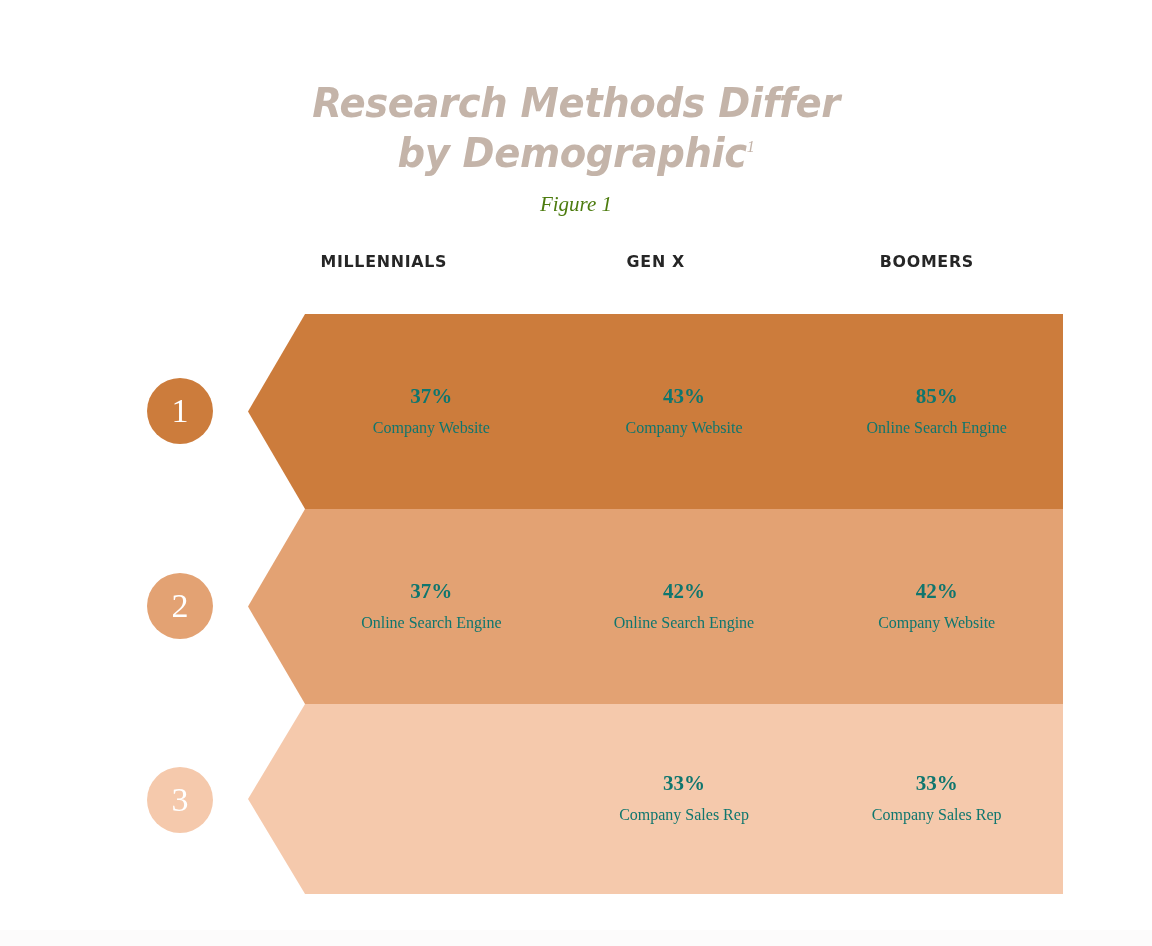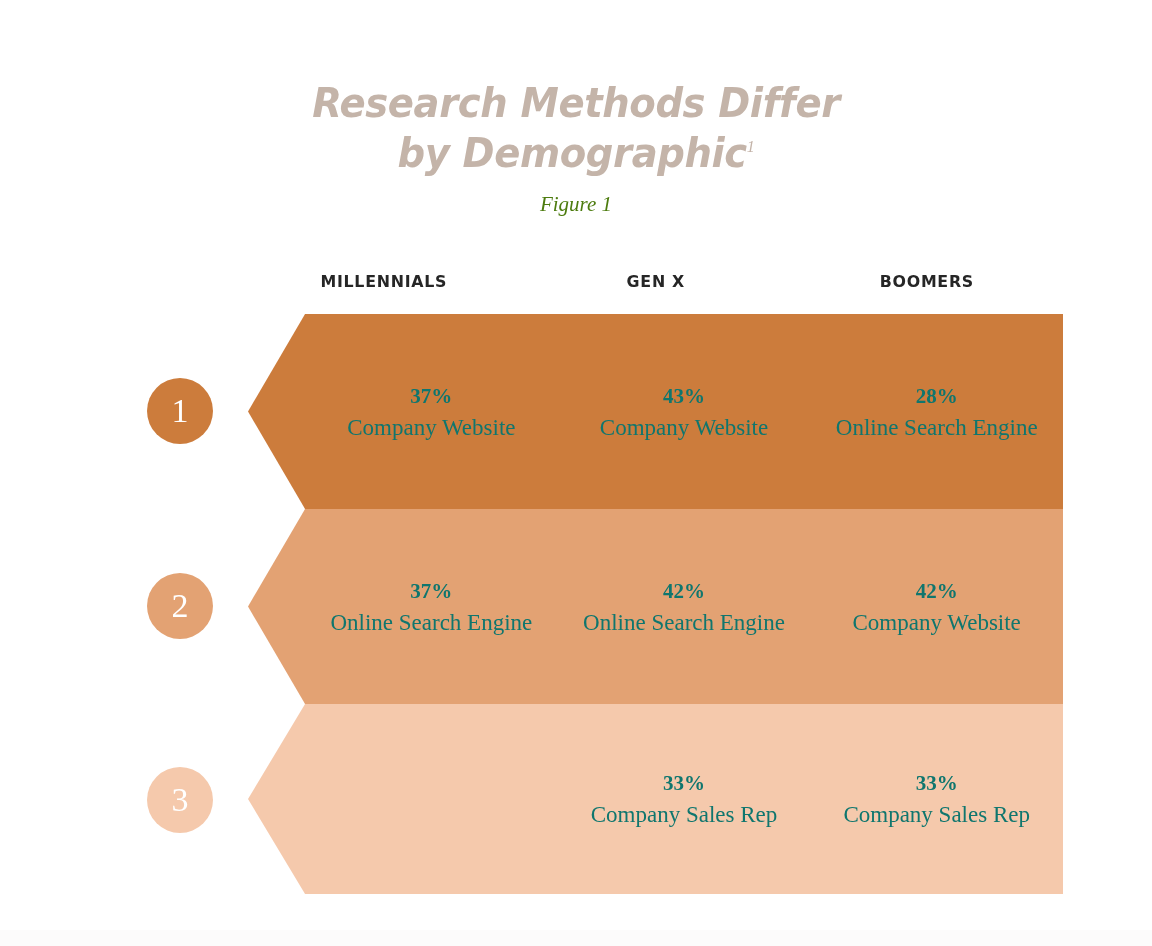--- a/index.html
+++ b/index.html
@@ -56,21 +56,20 @@
     margin-top: 14px;
   }
 
   
   .col-headers {
     position: absolute;
     left: 248px;
     top: 252px;
     width: 815px;
     display: flex;
-    margin-top: 20px;
   }
   .col-header {
     flex: 1 1 0;
     text-align: center;
     font-family: "DejaVu Sans", sans-serif;
     font-weight: 700;
     font-size: 16.5px;
     letter-spacing: 0.75px;
     color: #262626;
     transform: scaleX(0.96);
@@ -109,21 +108,21 @@
     font-family: "Liberation Serif", serif;
     color: #0f766e;
     line-height: 32px;
   }
   .cell-pct {
     font-weight: 700;
     font-size: 21px;
     display: block;
   }
   .cell-label {
-    font-size: 23px;
+    font-size: 16px;
     display: block;
   }
 
   
   .rank-badge {
     position: absolute;
     left: 147px;
     width: 66px;
     height: 66px;
     border-radius: 50%;
@@ -173,21 +172,21 @@
       <div class="band-cells">
         <div class="band-cell">
           <span class="cell-pct">37%</span>
           <span class="cell-label">Company Website</span>
         </div>
         <div class="band-cell">
           <span class="cell-pct">43%</span>
           <span class="cell-label">Company Website</span>
         </div>
         <div class="band-cell">
-          <span class="cell-pct">28%</span>
+          <span class="cell-pct">85%</span>
           <span class="cell-label">Online Search Engine</span>
         </div>
       </div>
     </div>
 
     <div class="band-row" style="height:195px;">
       <div class="band-shape" style="background:#e3a273;"></div>
       <div class="rank-badge" style="background:#e3a273; top:64px;">
         <span>2</span>
       </div>

